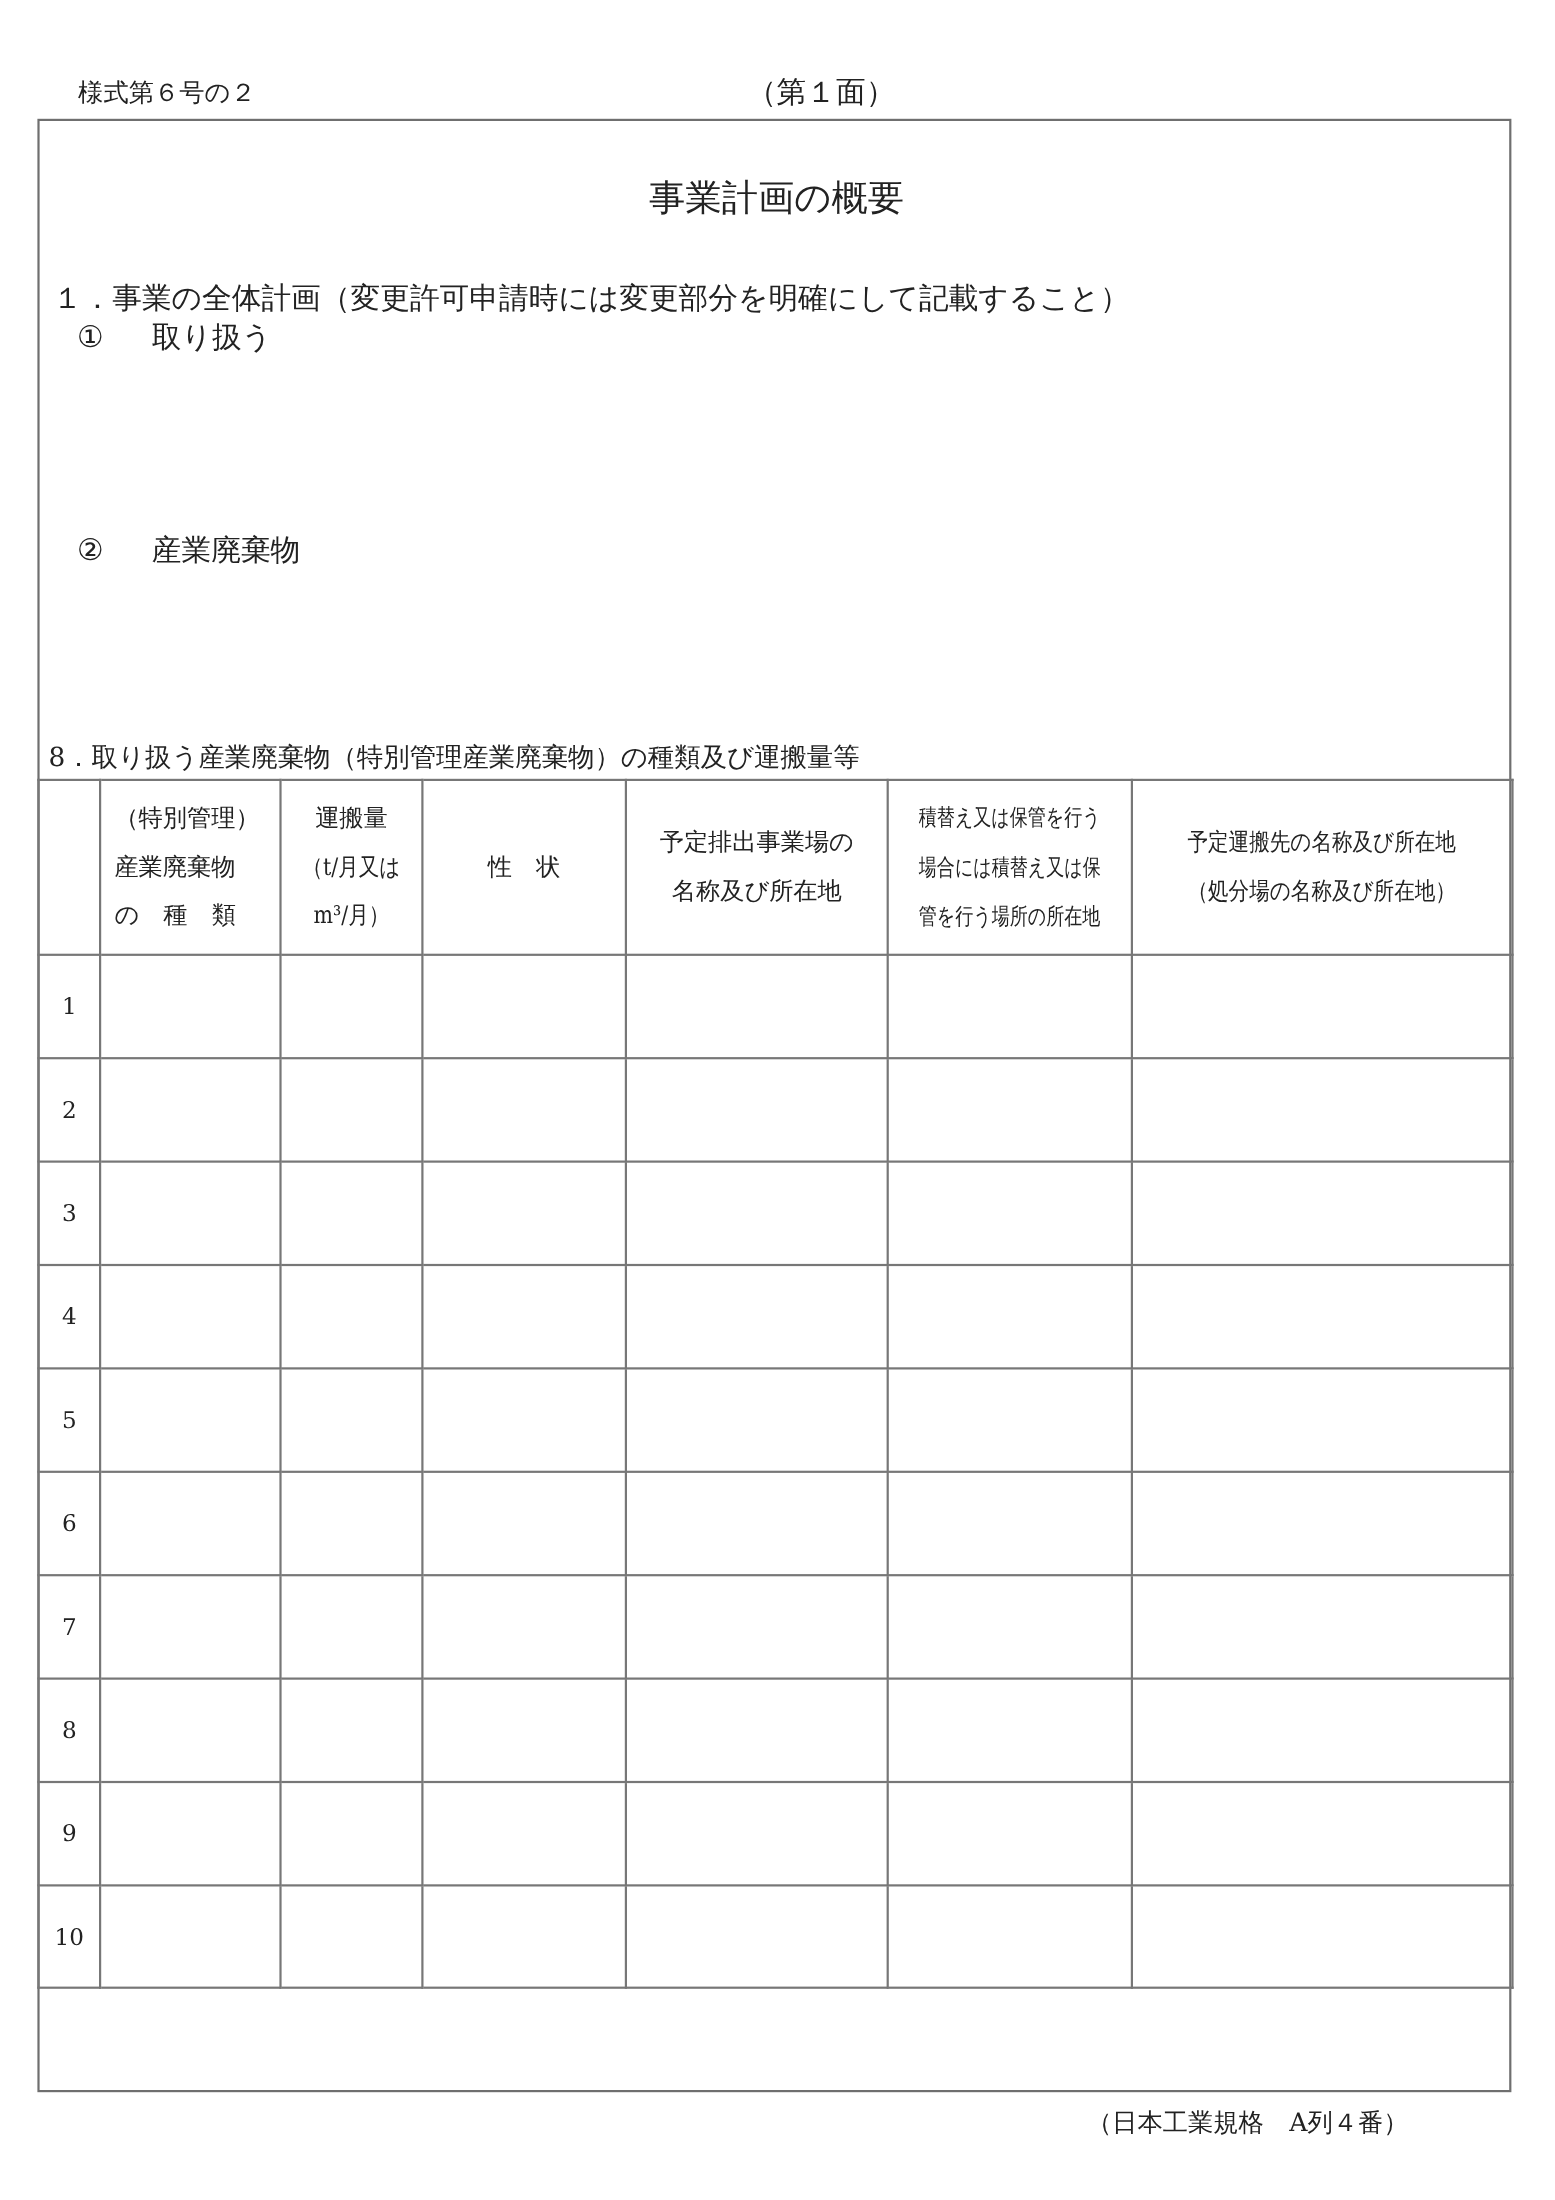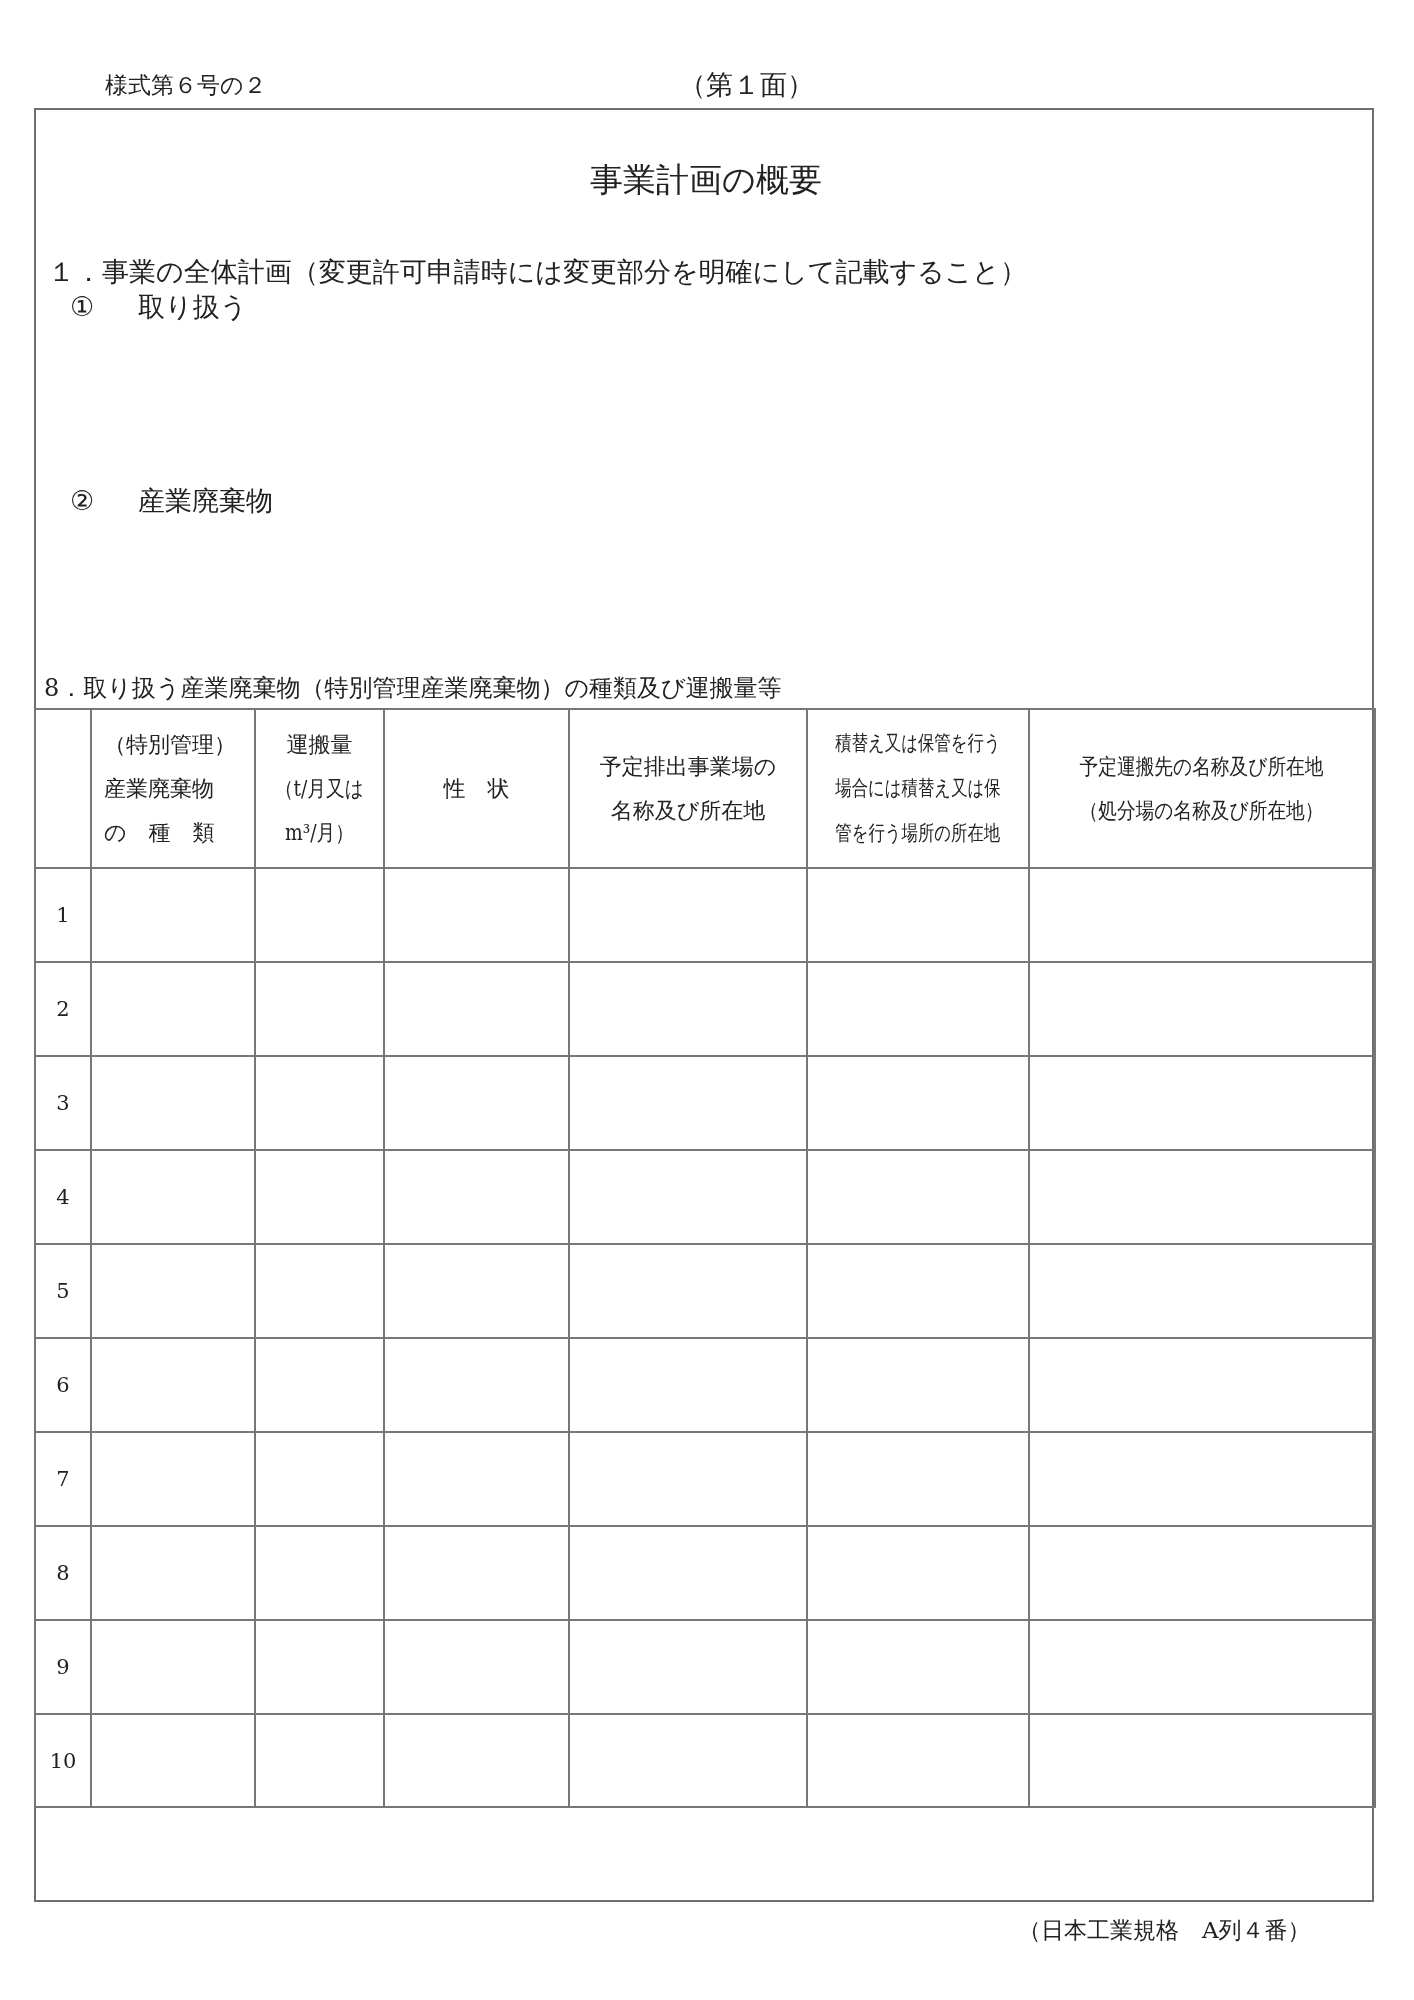--- a/index.html
+++ b/index.html
@@ -1,21 +1,21 @@
 <!DOCTYPE html>
 <html><head>
 <meta charset="utf-8">
 <style>
   html, body { margin: 0; padding: 0; background: #ffffff; }
   body {
     width: 1414px; height: 2000px; position: relative; overflow: hidden;
     font-family: "DejaVu Serif", "Liberation Serif", serif; color: #222;
   }
   .abs { position: absolute; white-space: nowrap; }
-  .form-no { left: 71px; top: 71px; font-size: 23px; line-height: 28px; margin-left: 34px; }
+  .form-no { left: 71px; top: 71px; font-size: 23px; line-height: 28px; }
   .page-no { left: 679px; top: 71px; font-size: 27px; line-height: 28px; }
   .box {
     position: absolute; left: 34px; top: 108px; width: 1340px; height: 1794px;
     border: 2px solid #6f6f6f; box-sizing: border-box;
   }
   .title { left: 0; width: 1340px; text-align: center; top: 54px; font-size: 33px; line-height: 32px; }
   .sec1 { left: 12px; top: 146px; font-size: 27px; line-height: 32px; }
   .sub1 { left: 34px; top: 181px; font-size: 27px; line-height: 32px; }
   .sub1 .num, .sub2 .num { display: inline-block; width: 68px; }
   .sub2 { left: 34px; top: 375px; font-size: 27px; line-height: 32px; }
@@ -30,21 +30,21 @@
     vertical-align: middle;
   }
   table.waste thead th { height: 157px; font-size: 22px; line-height: 44px; }
   table.waste tbody td { height: 92px; }
   table.waste tbody tr.last td { height: 91px; }
   .rownum { font-size: 21px; }
   .condensed { display: inline-block; transform: scaleX(0.78); transform-origin: center; font-size: 21px; line-height: 45px; }
   .cond2 { display: inline-block; transform: scaleX(0.85); transform-origin: center; font-size: 22px; line-height: 40px; }
   .h-left { text-align: left !important; padding-left: 12px !important; }
   .remarks-cell { text-align: left !important; padding-left: 6px !important; height: 92px; font-size: 24px; }
-  .footer { left: 988px; top: 1915px; font-size: 23px; line-height: 30px; margin-left: 30px; }
+  .footer { left: 988px; top: 1915px; font-size: 23px; line-height: 30px; }
 </style>
 </head>
 <body>
 
 <div class="abs form-no">様式第６号の２</div>
 <div class="abs page-no">（第１面）</div>
 
 <div class="box">
   <div class="abs title">事業計画の概要</div>
 

